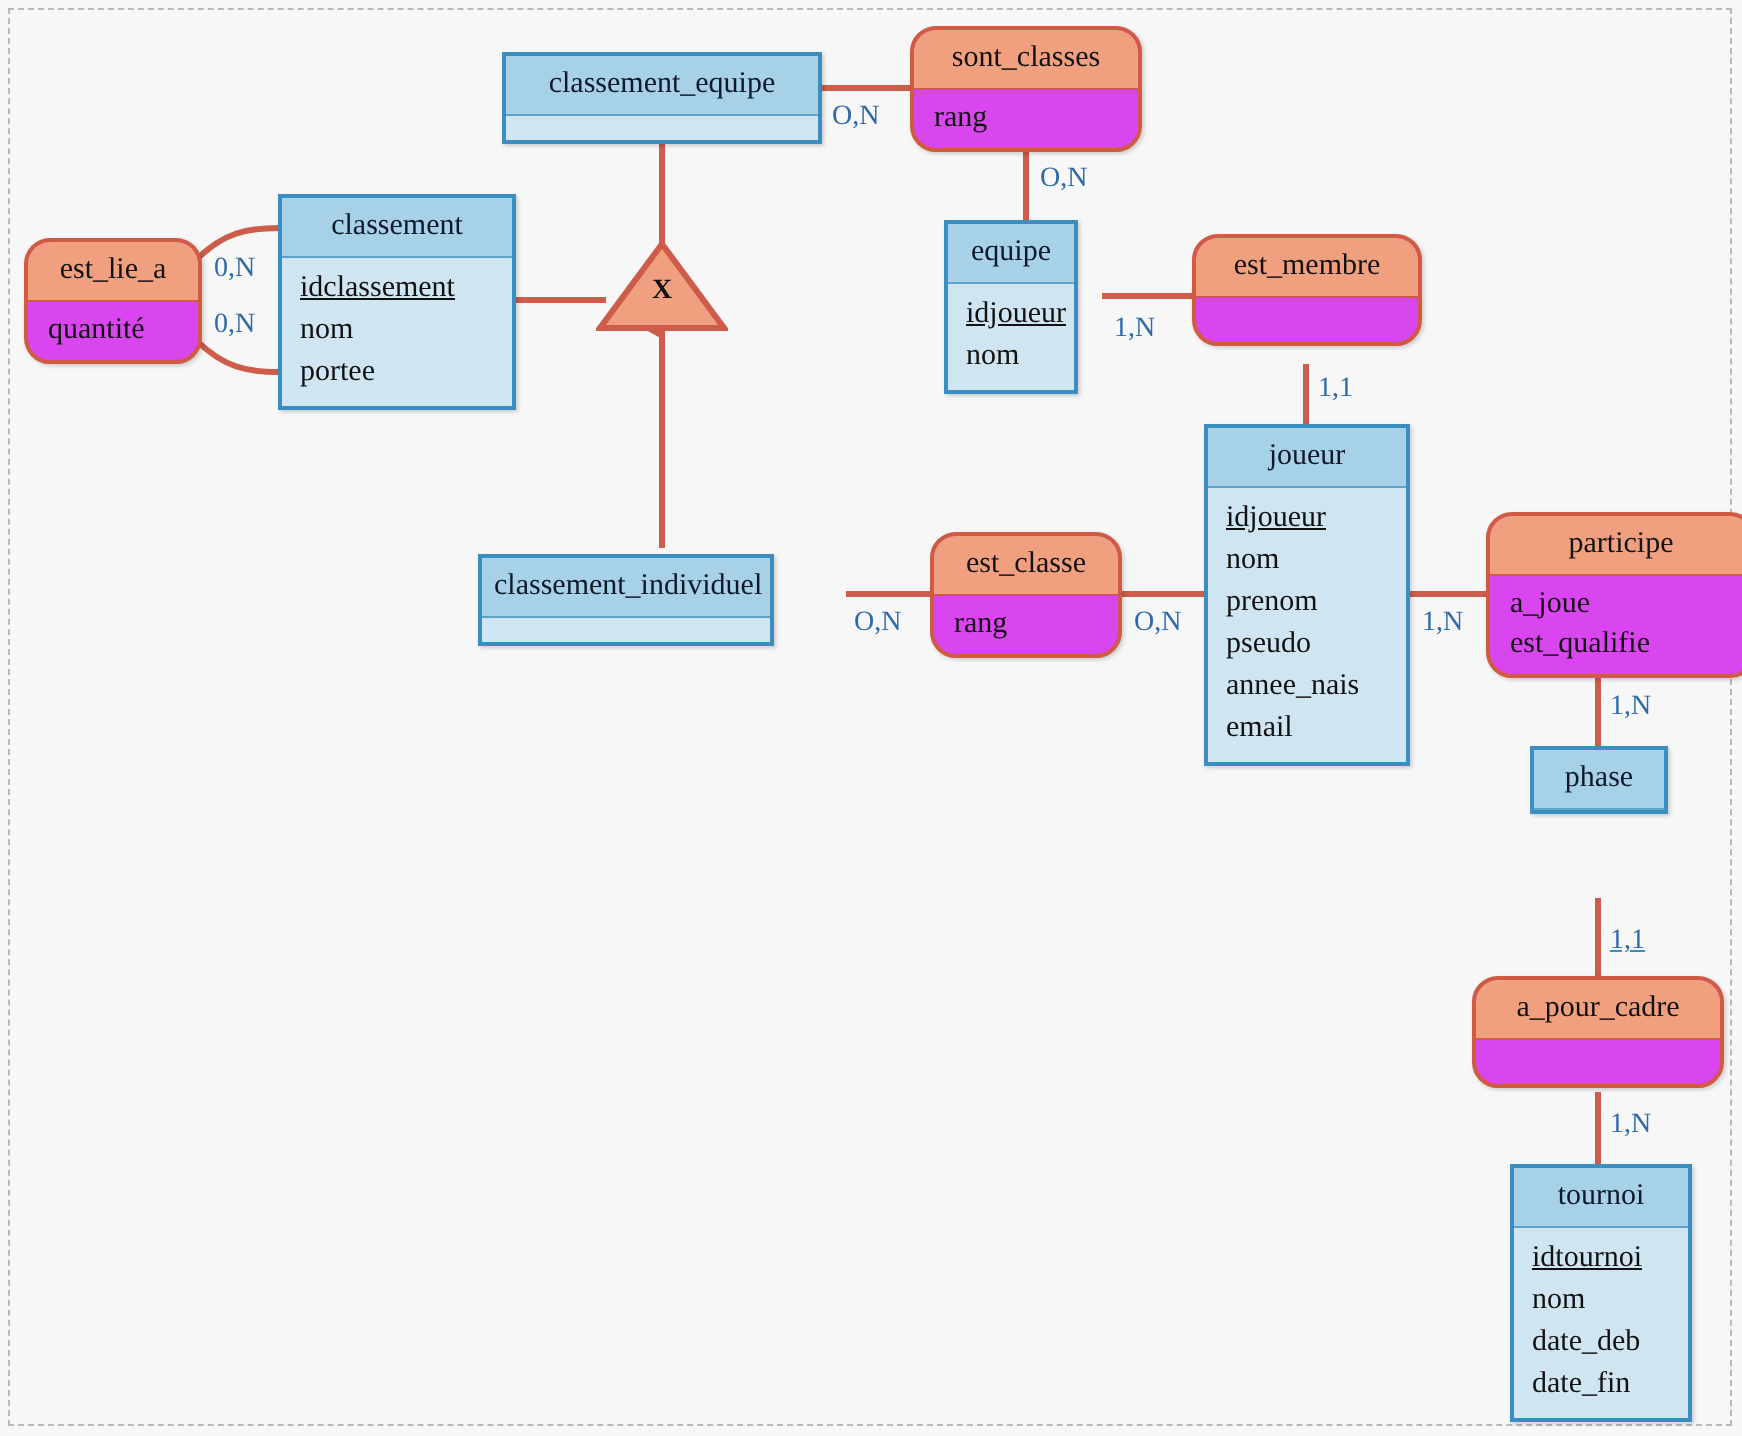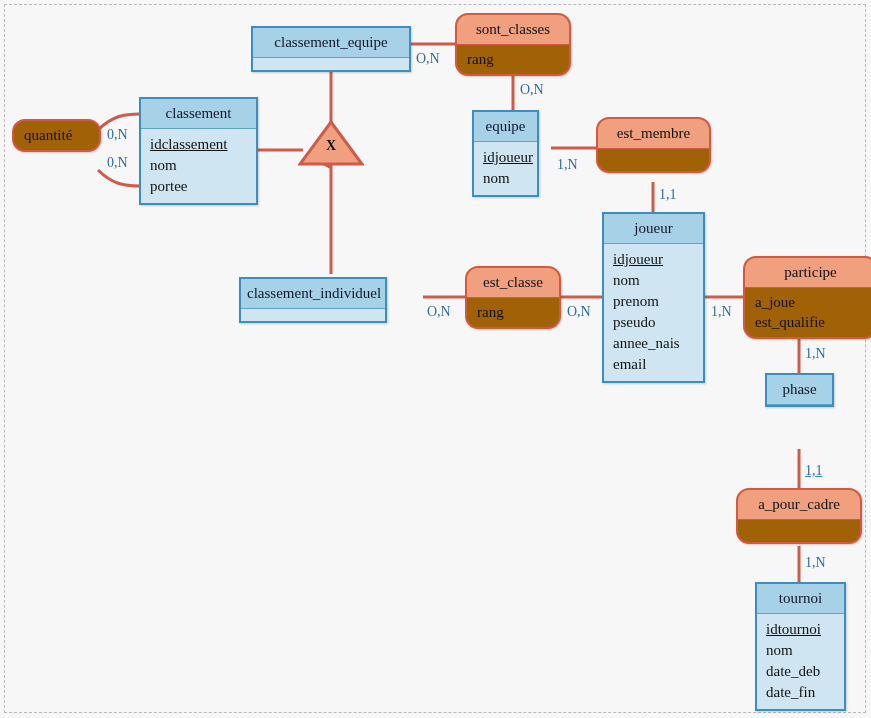--- a/index.html
+++ b/index.html
@@ -69,21 +69,21 @@
   }
   .attr.pk {
     text-decoration: underline;
   }
 
   
   .rel {
     position: absolute;
     box-sizing: border-box;
     border: 2px solid #d05a42;
-    background: #a16207;
+    background: #d946ef;
     border-radius: 13px;
     box-shadow: 1px 1px 2px rgba(0,0,0,0.18);
     overflow: hidden;
   }
   .rel .rel-head {
     background: #f0a07e;
     border-bottom: 1px solid #d05a42;
     text-align: center;
     font-size: 15px;
     color: #111111;
@@ -231,20 +231,21 @@
   </div>
 
   <div class="rel" style="left:455px; top:13px; width:116px;">
     <div class="rel-head">sont_classes</div>
     <div class="rel-body">
       <div class="attr">rang</div>
     </div>
   </div>
 
   <div class="rel" style="left:12px; top:119px; width:89px;">
+    <div class="rel-head">est_lie_a</div>
     <div class="rel-body">
       <div class="attr">quantité</div>
     </div>
   </div>
 
   <div class="rel" style="left:596px; top:117px; width:115px;">
     <div class="rel-head">est_membre</div>
     <div class="rel-body empty"></div>
   </div>
 

